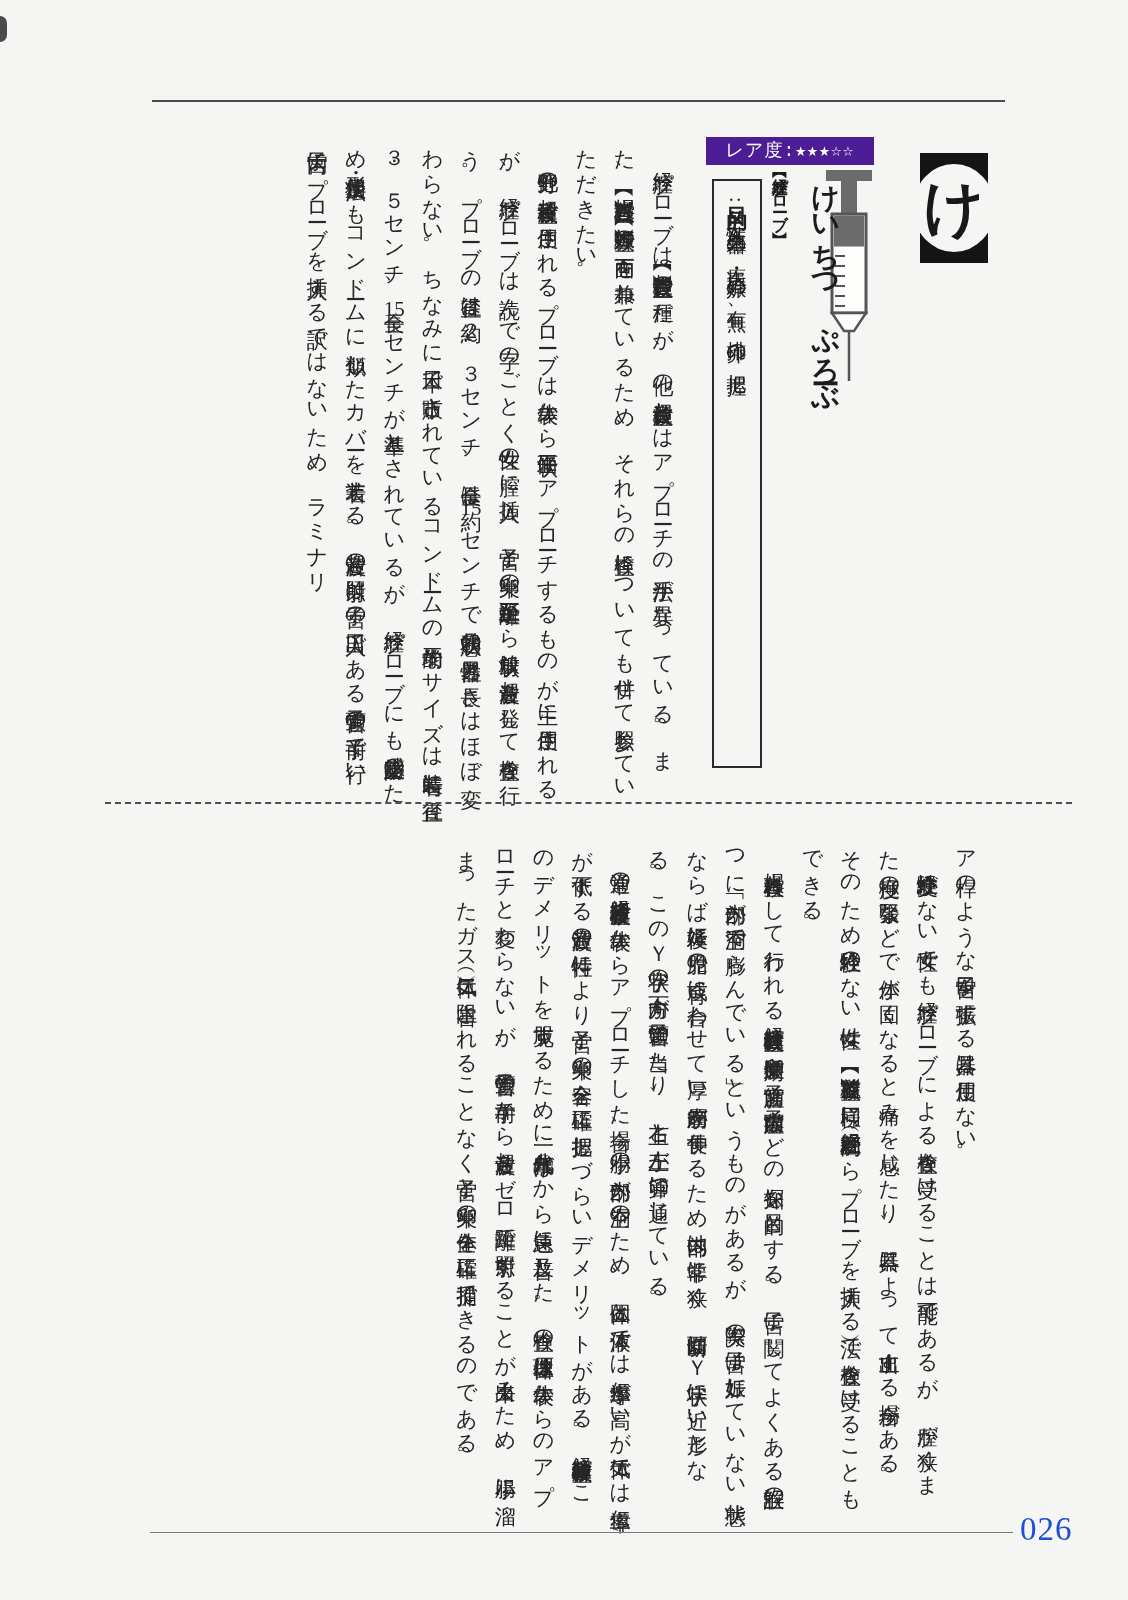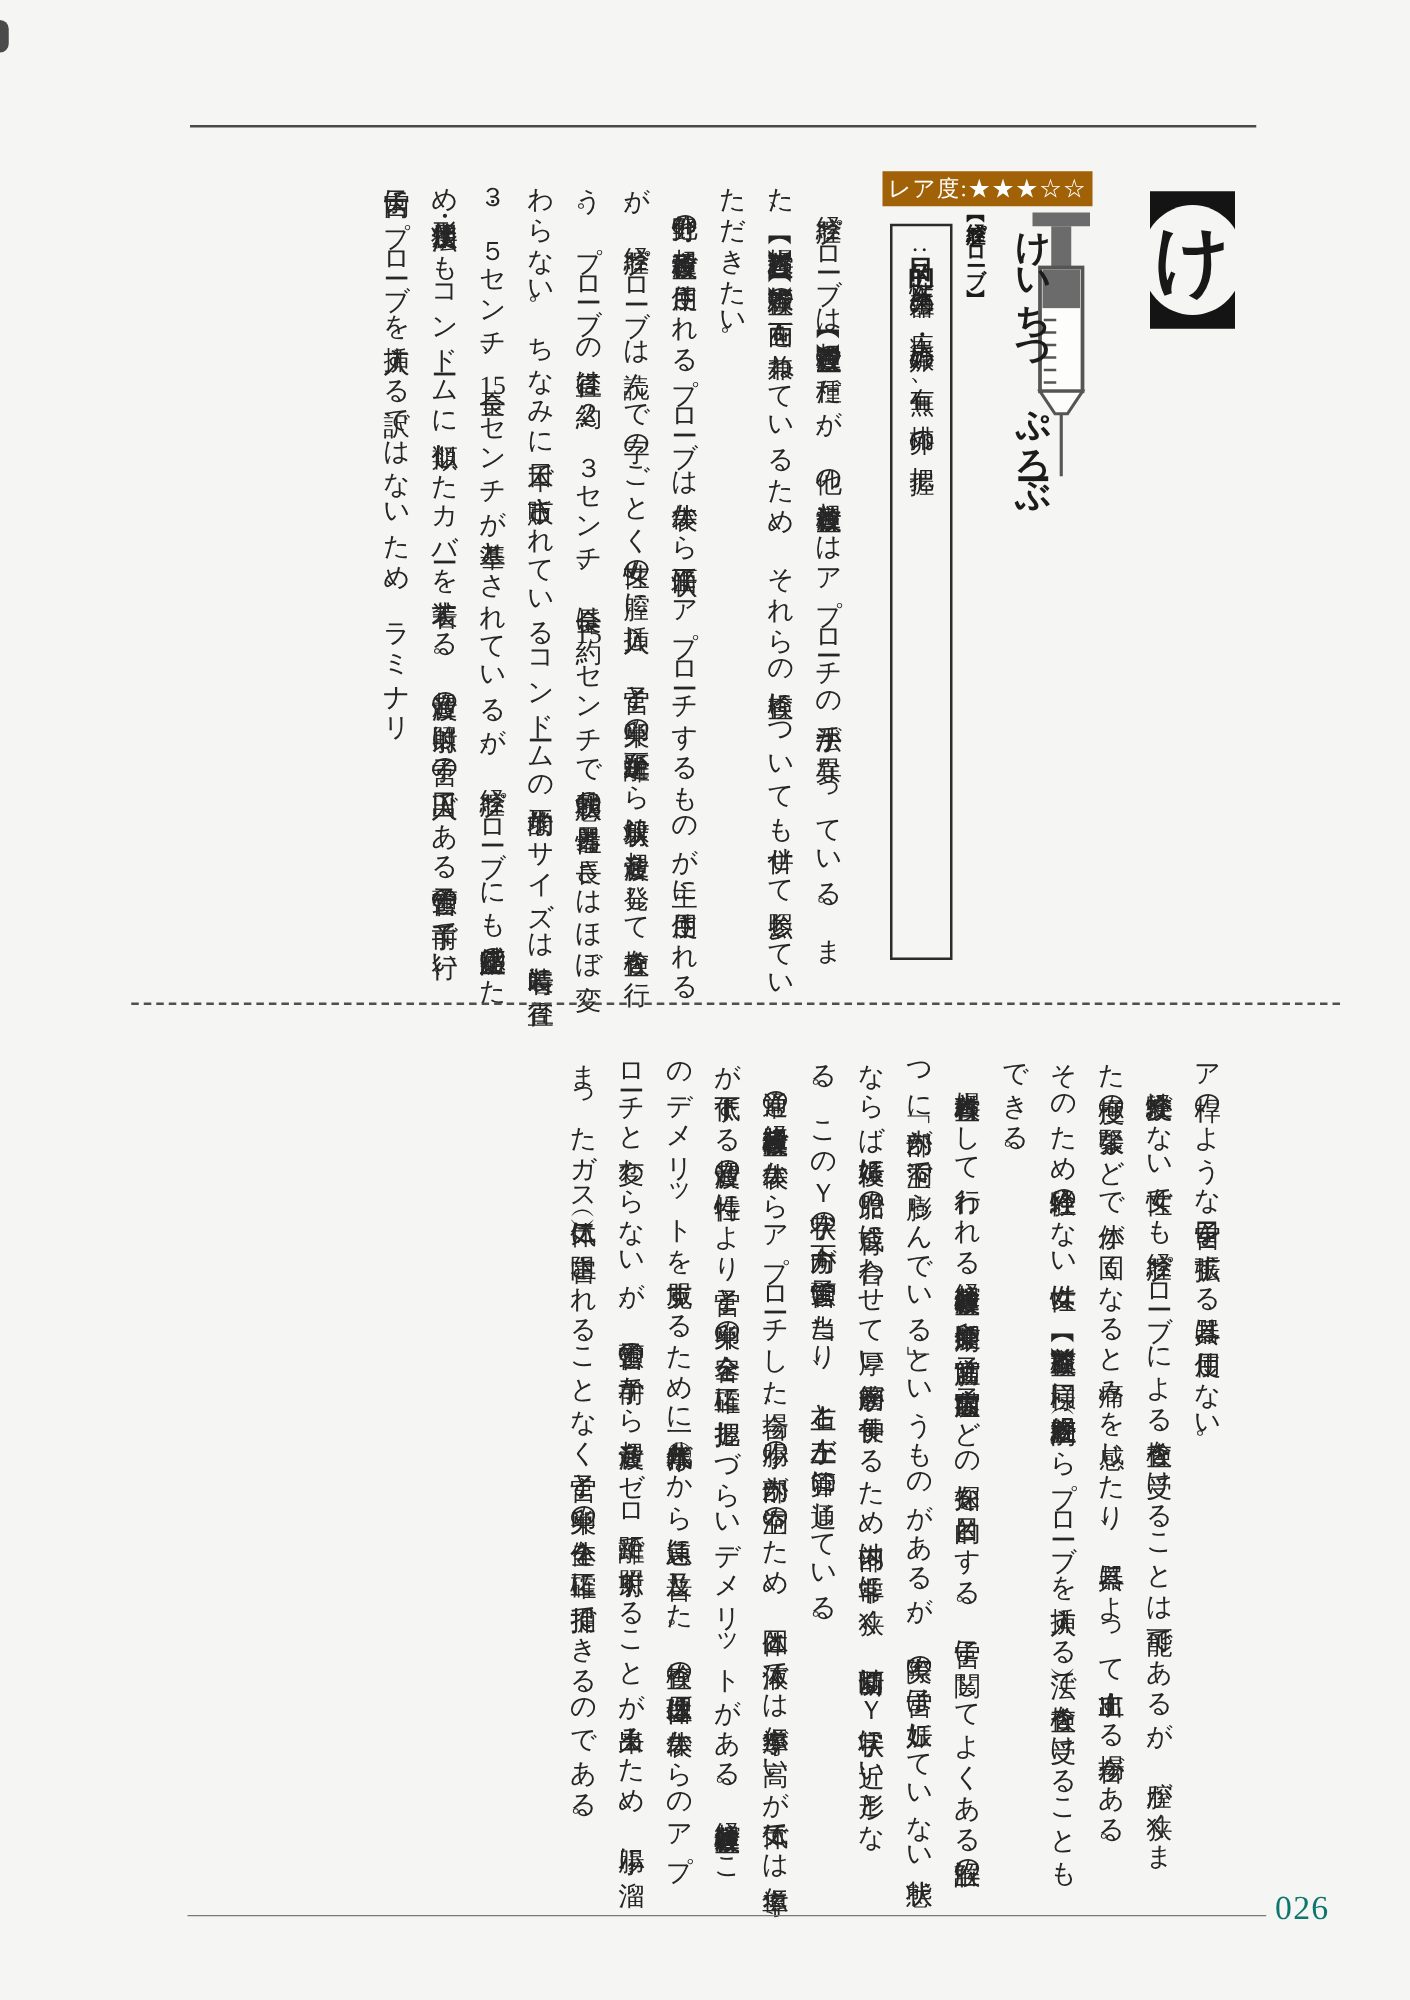--- a/index.html
+++ b/index.html
@@ -20,43 +20,43 @@
   .bottom-rule { left:150px; top:1532px; width:863px; height:1px; background:#7a7a7a; }
   .divider { left:105px; top:802px; width:967px; height:0; border-top:2px dashed #4f4f4f; }
 
   
   .index-box { left:920px; top:153px; width:68px; height:110px; background:#141414; overflow:hidden; }
   .index-box .circle { position:absolute; left:-7px; top:11px; width:82px; height:88px; background:#f5f5f3; border-radius:50%; }
   .index-box .char { position:absolute; inset:0; display:flex; align-items:center; justify-content:center;
     font-size:60px; font-weight:700; color:#181818; }
 
   
-  .rarity { left:706px; top:137px; width:168px; height:28px; background:#a16207; color:#ffffff;
-    font-family:Liberation Serif, serif;
+  .rarity { left:706px; top:137px; width:168px; height:28px; background:#4c1d95; color:#ffffff;
+    font-family:Liberation Mono, monospace;
     font-size:18px; line-height:28px; text-align:center; letter-spacing:1px; }
 
   
   .title-kana { left:806px; top:166px; height:440px; font-size:28px; font-weight:700; letter-spacing:-2.5px; color:#1c1c1c; }
   .title-kanji { left:769px; top:167px; height:300px; font-size:16px; font-weight:700; letter-spacing:0; color:#1c1c1c; }
 
   
   .purpose-box { left:712px; top:179px; width:50px; height:589px; border:2px solid #2b2b2b;
     box-sizing:border-box; display:flex; justify-content:center; background:transparent; }
   .purpose-box .ptext { writing-mode:vertical-rl; padding-top:9px; font-size:20px; letter-spacing:3.5px; color:#202020; }
   .purpose-box .plabel { font-weight:700; font-size:21px; }
 
   
   .jp-vertical { writing-mode:vertical-rl; text-orientation:mixed;
     font-size:21px; line-height:38.4px; letter-spacing:0.8px; color:#262626; }
   .jp-vertical p { margin:0; padding:0; }
   .jp-vertical p.indent { text-indent:1em; }
   .top-text { left:142px; top:135px; width:540px; height:661px; }
   .bottom-text { left:138px; top:836px; width:847px; height:665px; }
 
-  .page-num { left:1020px; top:1511px; font-size:27px; color:#0f766e; letter-spacing:1px; }
+  .page-num { left:1020px; top:1511px; font-size:33px; color:#1d4ed8; letter-spacing:1px; }
 </style>
 </head>
 <body>
 
 <div class="abs edge-mark"></div>
 <div class="abs top-rule"></div>
 
 <div class="abs index-box">
   <div class="circle"></div>
   <div class="char">け</div>

